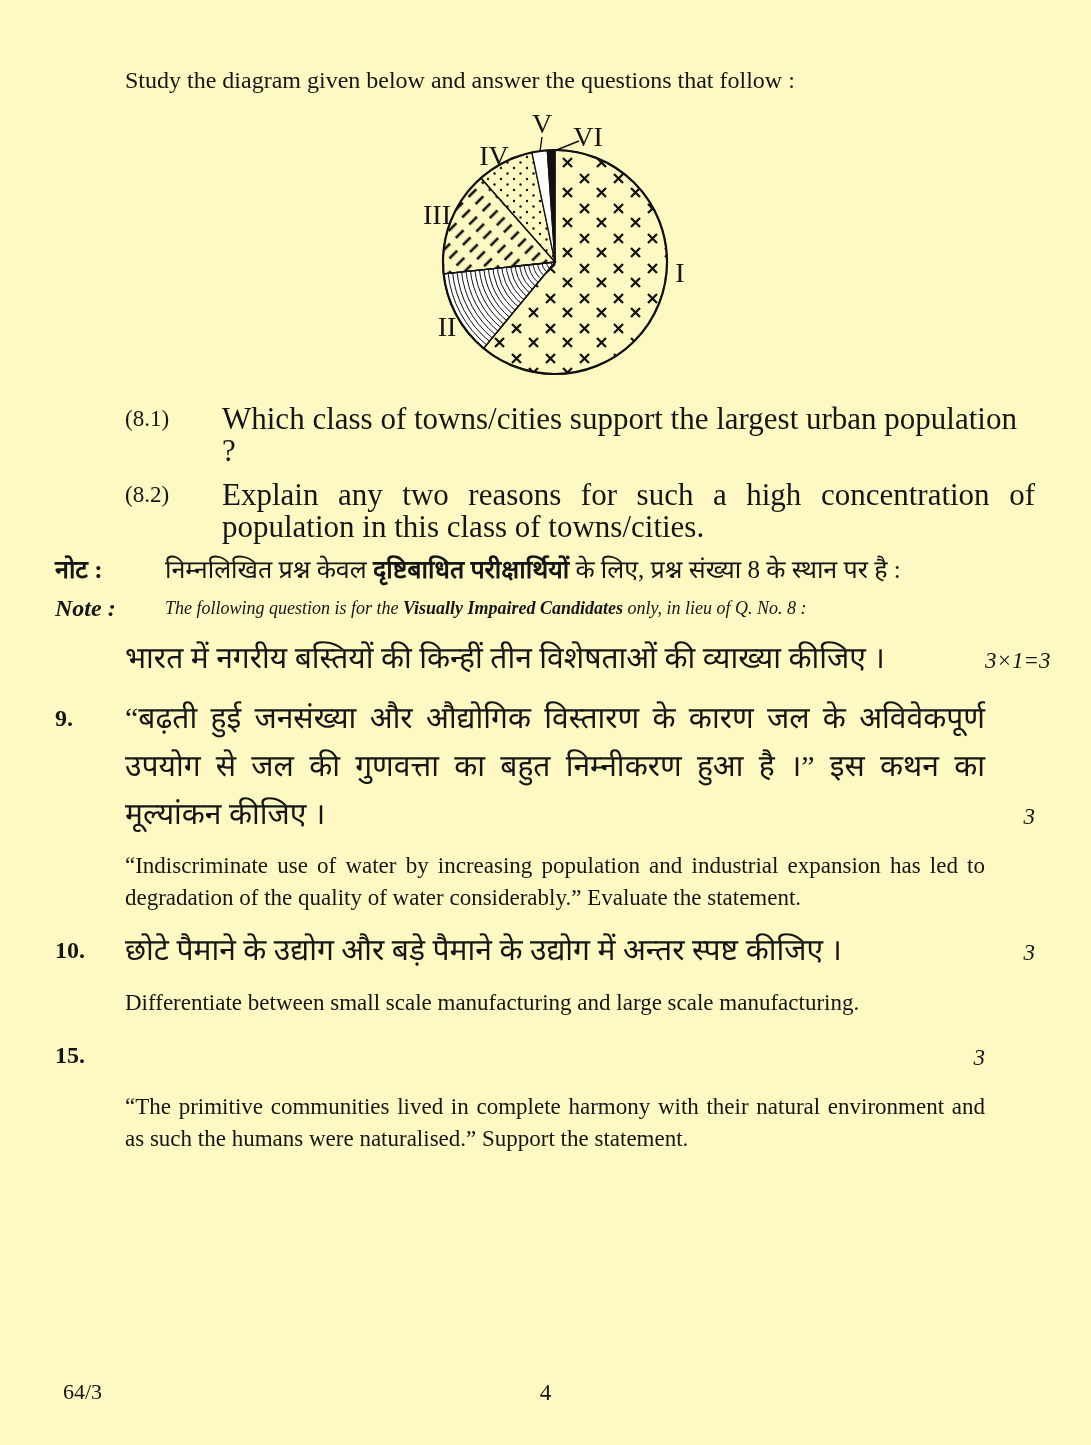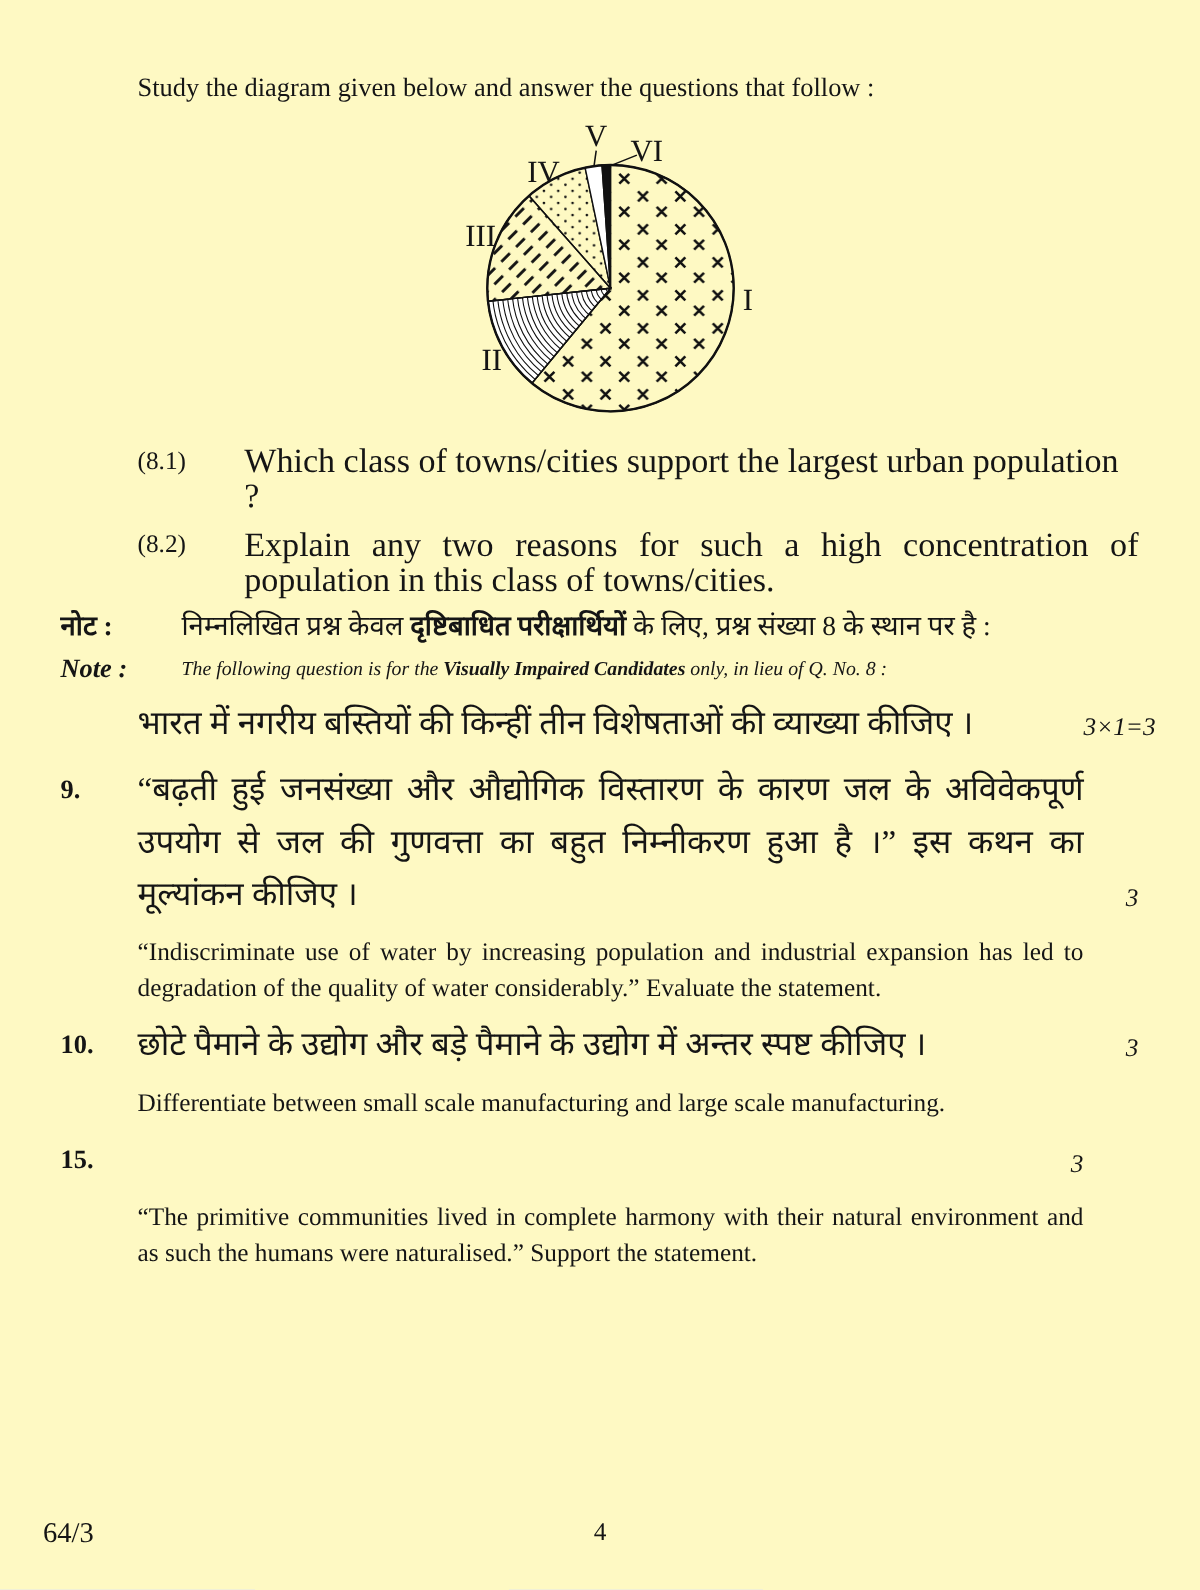--- a/index.html
+++ b/index.html
@@ -35,21 +35,21 @@
   .mt8  { margin-top:8px; }
   .mt4  { margin-top:4px; }
   .mt10 { margin-top:10px; }
   .mt14 { margin-top:14px; }
   .mt24 { margin-top:24px; }
   .mt28 { margin-top:28px; }
   .mt30 { margin-top:30px; }
   .english { font-size:23px; line-height:32px; }
   .english-loose { font-size:23px; line-height:33px; }
 
-  .footer-code { position:absolute; left:39px; top:1379px; font-size:26px; }
+  .footer-code { position:absolute; left:63px; top:1379px; font-size:22px; }
   .footer-page { position:absolute; left:0; right:0; top:1380px; text-align:center; font-size:23px; }
 </style>
 </head>
 <body>
 
 <div class="page">
 
   <p class="intro">Study the diagram given below and answer the questions that follow :</p>
 
   <figure class="figure">

